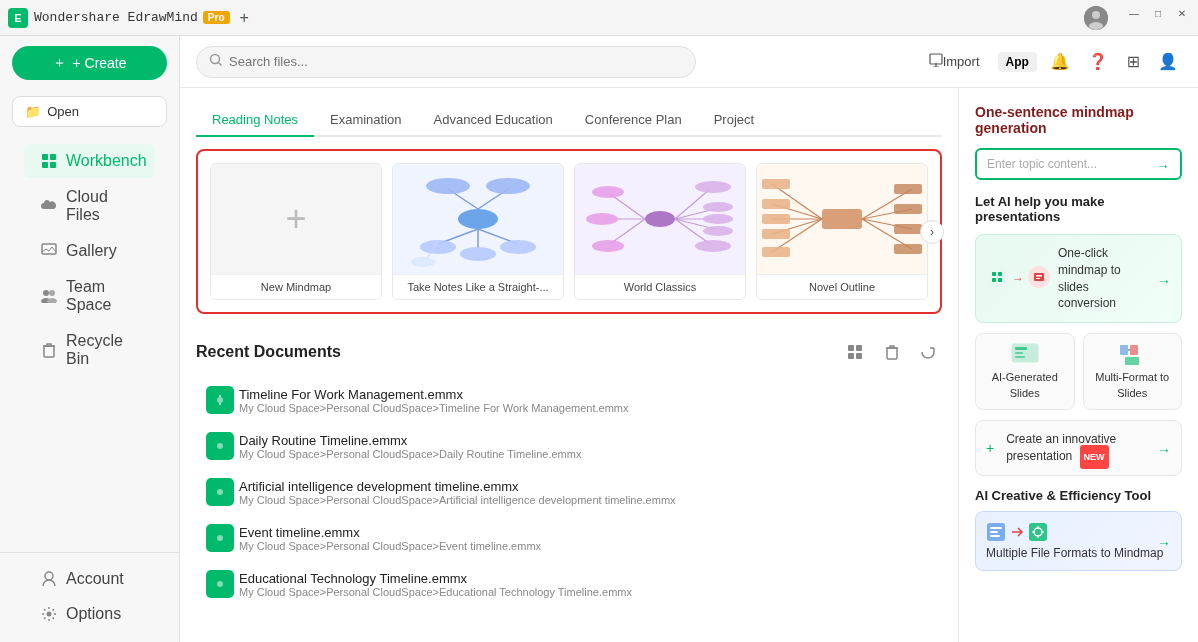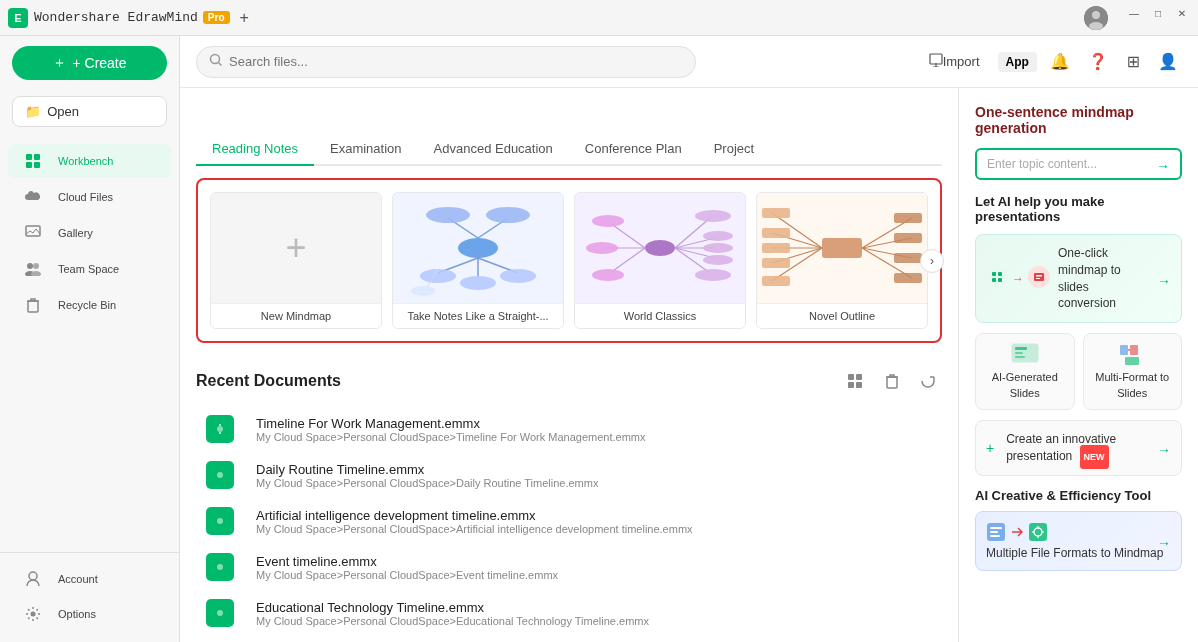--- a/index.html
+++ b/index.html
@@ -15,21 +15,21 @@
     .titlebar-btn { width: 16px; height: 16px; border-radius: 50%; display: flex; align-items: center; justify-content: center; font-size: 10px; color: #555; cursor: pointer; }
     .titlebar-avatar { width: 24px; height: 24px; border-radius: 50%; background: #888; overflow: hidden; margin-right: 10px; }
 
     
     .main { display: flex; flex: 1; overflow: hidden; }
 
     
     .sidebar { width: 180px; background: #f7f7f7; border-right: 1px solid #e0e0e0; display: flex; flex-direction: column; padding: 10px 0; flex-shrink: 0; }
     .sidebar-create { margin: 0 12px 16px; background: #00b96b; color: white; border: none; border-radius: 20px; padding: 8px 16px; font-size: 14px; cursor: pointer; display: flex; align-items: center; gap: 6px; justify-content: center; }
     .sidebar-open { margin: 0 12px 16px; background: white; border: 1px solid #ddd; border-radius: 8px; padding: 7px 12px; font-size: 13px; cursor: pointer; display: flex; align-items: center; gap: 6px; color: #333; }
-    .sidebar-item { display: flex; align-items: center; gap: 16px; padding: 8px 16px; cursor: pointer; font-size: 11px; color: #444; border-radius: 6px; margin: 1px 8px; }
+    .sidebar-item { display: flex; align-items: center; gap: 8px; padding: 8px 16px; cursor: pointer; font-size: 16px; color: #444; border-radius: 6px; margin: 1px 24px; }
     .sidebar-item.active { background: #e8f9f1; color: #00b96b; }
     .sidebar-icon { width: 18px; height: 18px; display: flex; align-items: center; justify-content: center; font-size: 14px; flex-shrink: 0; }
     .sidebar-bottom { margin-top: auto; border-top: 1px solid #e0e0e0; padding-top: 8px; }
 
     
     .content { flex: 1; display: flex; flex-direction: column; background: #fff; overflow: hidden; }
 
     
     .topbar { height: 52px; background: #fff; border-bottom: 1px solid #e8e8e8; display: flex; align-items: center; padding: 0 16px; gap: 10px; flex-shrink: 0; }
     .search-box { flex: 1; max-width: 500px; display: flex; align-items: center; background: #f5f5f5; border-radius: 20px; padding: 6px 12px; gap: 6px; border: 1px solid #e0e0e0; }
@@ -37,41 +37,41 @@
     .topbar-right { margin-left: auto; display: flex; align-items: center; gap: 10px; }
     .topbar-import { display: flex; align-items: center; font-size: 13px; color: #444; cursor: pointer; padding: 4px 8px; border-radius: 4px; }
     .topbar-app { background: #f0f0f0; border-radius: 4px; padding: 3px 8px; font-size: 12px; font-weight: bold; cursor: pointer; }
     .topbar-icon { color: #555; font-size: 16px; cursor: pointer; padding: 4px; border-radius: 4px; }
 
     
     .content-body { display: flex; flex: 1; overflow: hidden; }
     .content-main { flex: 1; overflow-y: auto; padding: 16px; }
 
     
-    .templates-section { margin-bottom: 24px; margin-top: 29px; }
+    .templates-section { margin-bottom: 24px; }
     .tabs { display: flex; gap: 0; border-bottom: 2px solid #e8e8e8; margin-bottom: 12px; }
     .tab { padding: 8px 16px; font-size: 13px; cursor: pointer; color: #555; border-bottom: 2px solid transparent; margin-bottom: -2px; white-space: nowrap; }
     .tab.active { color: #00b96b; border-bottom-color: #00b96b; font-weight: 500; }
 
     .template-grid { display: grid; grid-template-columns: repeat(4, 1fr); gap: 10px; border: 2px solid #e03030; border-radius: 8px; padding: 12px; background: #fff; position: relative; }
     .template-card { border: 1px solid #e8e8e8; border-radius: 6px; overflow: hidden; cursor: pointer; background: #f9f9f9; }
     .template-thumb { height: 110px; display: flex; align-items: center; justify-content: center; background: #f0f0f0; position: relative; overflow: hidden; }
     .template-new { background: #f5f5f5; }
     .template-plus { font-size: 36px; color: #bbb; }
     .template-label { padding: 6px 8px; font-size: 11px; color: #444; text-align: center; background: white; border-top: 1px solid #eee; white-space: nowrap; overflow: hidden; text-overflow: ellipsis; }
     .template-chevron { position: absolute; right: -4px; top: 50%; transform: translateY(-50%); background: white; border: 1px solid #ddd; border-radius: 50%; width: 24px; height: 24px; display: flex; align-items: center; justify-content: center; cursor: pointer; font-size: 12px; color: #555; z-index: 10; }
 
     
     .recent-header { display: flex; align-items: center; margin-bottom: 12px; }
     .recent-title { font-size: 16px; font-weight: 600; color: #222; flex: 1; }
     .recent-actions { display: flex; gap: 8px; }
     .recent-action { width: 28px; height: 28px; display: flex; align-items: center; justify-content: center; cursor: pointer; border-radius: 4px; color: #666; font-size: 15px; }
 
     .doc-list { display: flex; flex-direction: column; gap: 2px; }
-    .doc-item { display: flex; align-items: center; gap: 22px; padding: 8px 10px; border-radius: 6px; cursor: pointer; }
+    .doc-item { display: flex; align-items: center; gap: 5px; padding: 8px 10px; border-radius: 6px; cursor: pointer; }
     .doc-icon { width: 28px; height: 28px; background: #00b96b; border-radius: 5px; display: flex; align-items: center; justify-content: center; color: white; font-size: 11px; flex-shrink: 0; }
     .doc-info { flex: 1; min-width: 0; }
     .doc-name { font-size: 13px; color: #222; font-weight: 500; white-space: nowrap; overflow: hidden; text-overflow: ellipsis; }
     .doc-path { font-size: 11px; color: #888; white-space: nowrap; overflow: hidden; text-overflow: ellipsis; }
 
     
     .right-panel { width: 240px; border-left: 1px solid #e8e8e8; padding: 16px; overflow-y: auto; flex-shrink: 0; background: #fff; }
     .panel-title { font-size: 14px; font-weight: 600; color: #7f1d1d; margin-bottom: 12px; }
     .ai-input-box { display: flex; align-items: center; border: 2px solid #00b96b; border-radius: 6px; padding: 6px 10px; gap: 6px; margin-bottom: 14px; }
     .ai-input { border: none; outline: none; font-size: 12px; flex: 1; color: #ef4444; background: transparent; }

